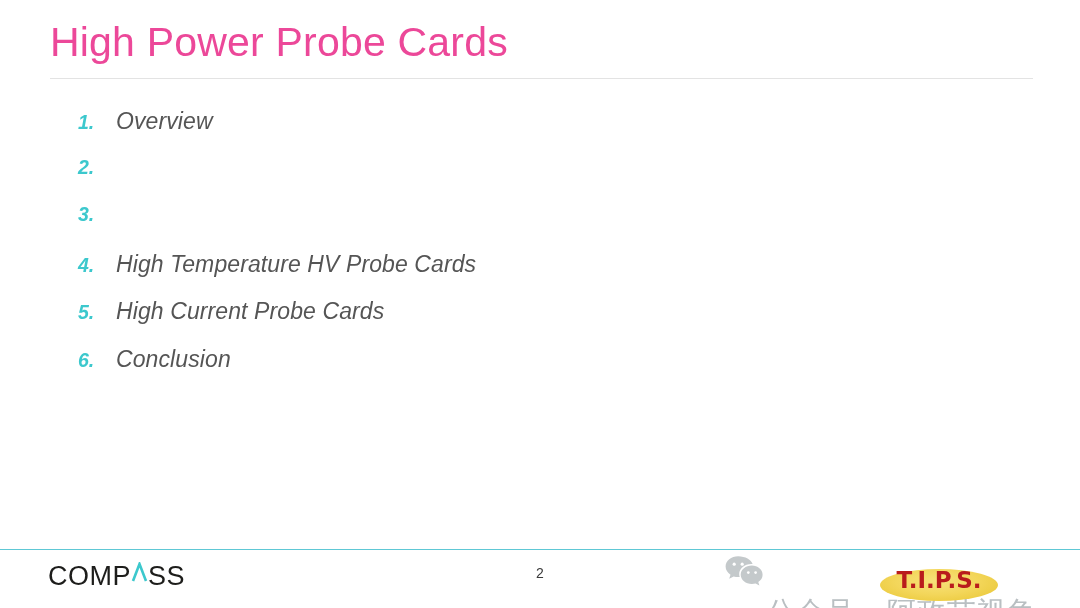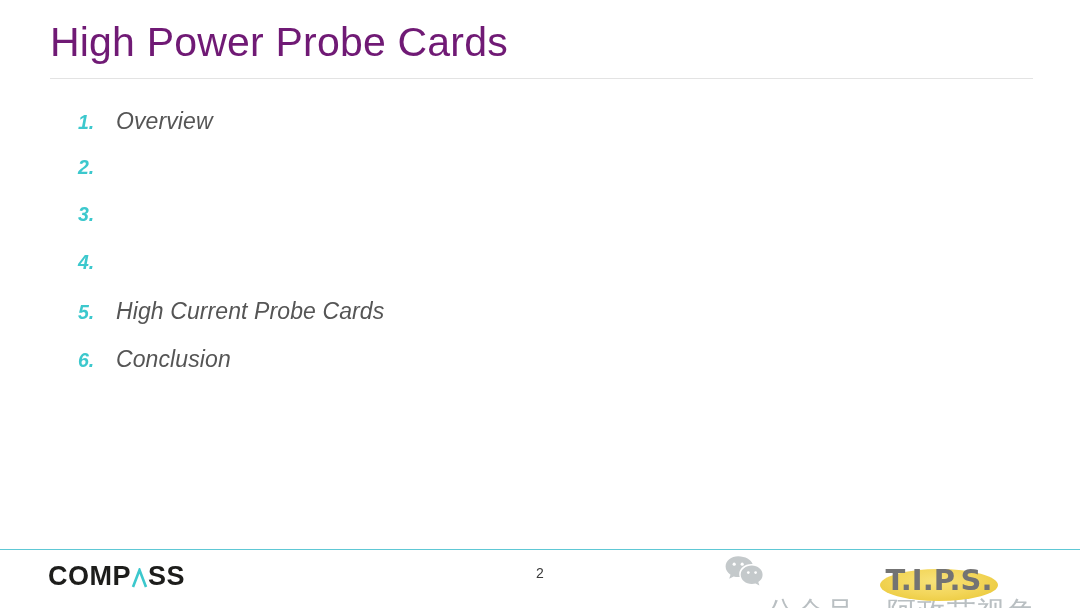--- a/index.html
+++ b/index.html
@@ -22,21 +22,21 @@
     background: #ffffff;
   }
 
   
   .title {
     position: absolute;
     left: 50px;
     top: 18px;
     font-size: 41px;
     font-weight: 300;
-    color: #701a75;
+    color: #ec4899;
     letter-spacing: 0.2px;
     white-space: nowrap;
     line-height: 1.18;
   }
   .title-rule {
     position: absolute;
     left: 50px;
     top: 78px;
     width: 983px;
     height: 1px;
@@ -79,25 +79,25 @@
     top: 549px;
     height: 1.4px;
     background: #5ec8d5;
   }
 
   .logo {
     position: absolute;
     left: 48px;
     top: 561px;
     font-size: 27px;
-    font-weight: 700;
+    font-weight: 400;
     color: #1d1d1b;
     letter-spacing: 0.5px;
     display: flex;
-    align-items: center;
+    align-items: flex-start;
     font-family: "Liberation Sans", sans-serif;
   }
   .logo .chev {
     display: inline-block;
     width: 17px;
     height: 20px;
     position: relative;
     margin: 0 0px;
     transform: translateY(1px);
   }
@@ -156,23 +156,23 @@
     height: 32px;
     border-radius: 50%;
     background: radial-gradient(ellipse at 48% 38%, #f7e27a 0%, #f3d65a 48%, #e7c430 100%);
   }
   .tips-text {
     position: absolute;
     left: 0;
     top: 0;
     width: 118px;
     text-align: center;
-    font-size: 29px;
+    font-size: 23px;
     font-weight: 800;
-    color: #737373;
+    color: #b91c1c;
     font-family: "DejaVu Sans", sans-serif;
     letter-spacing: 0px;
     line-height: 34px;
   }
 </style>
 </head>
 <body>
 
 <div class="slide">
 
@@ -189,20 +189,21 @@
     <div class="agenda-item">
       <span class="agenda-num">2.</span>
     </div>
 
     <div class="agenda-item">
       <span class="agenda-num">3.</span>
     </div>
 
     <div class="agenda-item">
       <span class="agenda-num">4.</span>
+      <span class="agenda-label">High Temperature HV Probe Cards</span>
     </div>
 
     <div class="agenda-item">
       <span class="agenda-num">5.</span>
       <span class="agenda-label">High Current Probe Cards</span>
     </div>
 
     <div class="agenda-item">
       <span class="agenda-num">6.</span>
       <span class="agenda-label">Conclusion</span>

